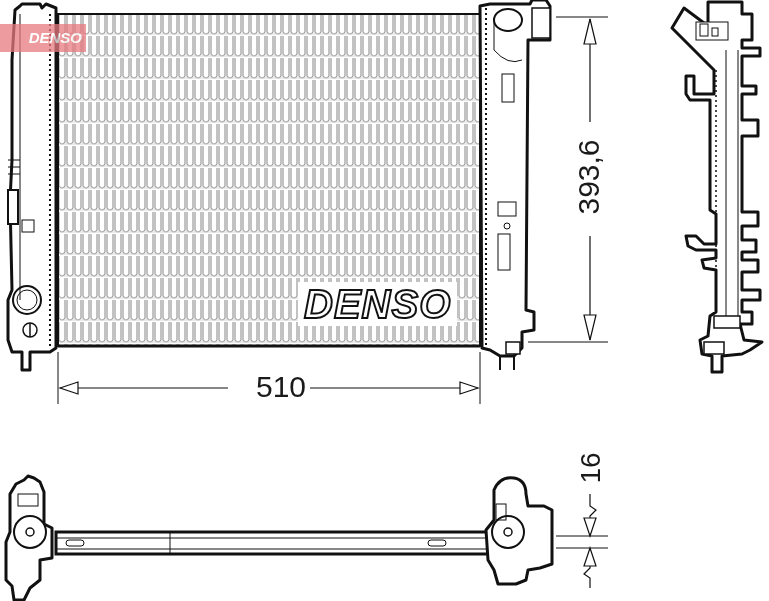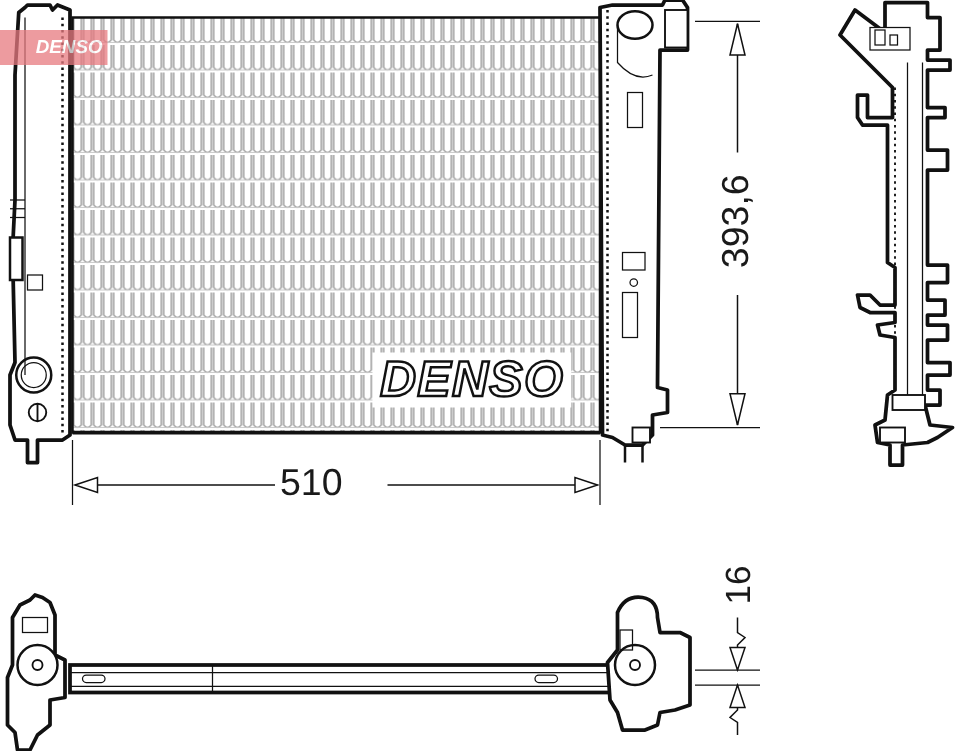--- a/index.html
+++ b/index.html
@@ -107,15 +107,15 @@
     <path d="M590 494 L590 506 L596 510 L590 516 L590 536" fill="none" stroke="#111" stroke-width="1.2"></path>
     <path d="M590 536 L584 518 L596 518 Z" fill="#fff" stroke="#111" stroke-width="1.2"></path>
     <path d="M590 548 L590 568 L584 574 L590 578 L590 588" fill="none" stroke="#111" stroke-width="1.2"></path>
     <path d="M590 548 L584 566 L596 566 Z" fill="#fff" stroke="#111" stroke-width="1.2"></path>
   </g>
 </svg>
 
 <div class="watermark">DENSO</div>
 <div class="brand">DENSO</div>
 
-<div class="dim-label" style="left:220px; top:372px; padding:0 4px;text-align:center;">510</div>
+<div class="dim-label" style="left:252px; top:372px; padding:0 4px;text-align:center;">510</div>
 <div class="dim-label" style="left:545px; top:162px; transform:rotate(-90deg); transform-origin:center; width:88px; text-align:center;">393,6</div>
 <div class="dim-label" style="left:574px; top:454px; transform:rotate(-90deg); transform-origin:center; width:34px; text-align:center; font-size:28px;">16</div>
 
 </body></html>

